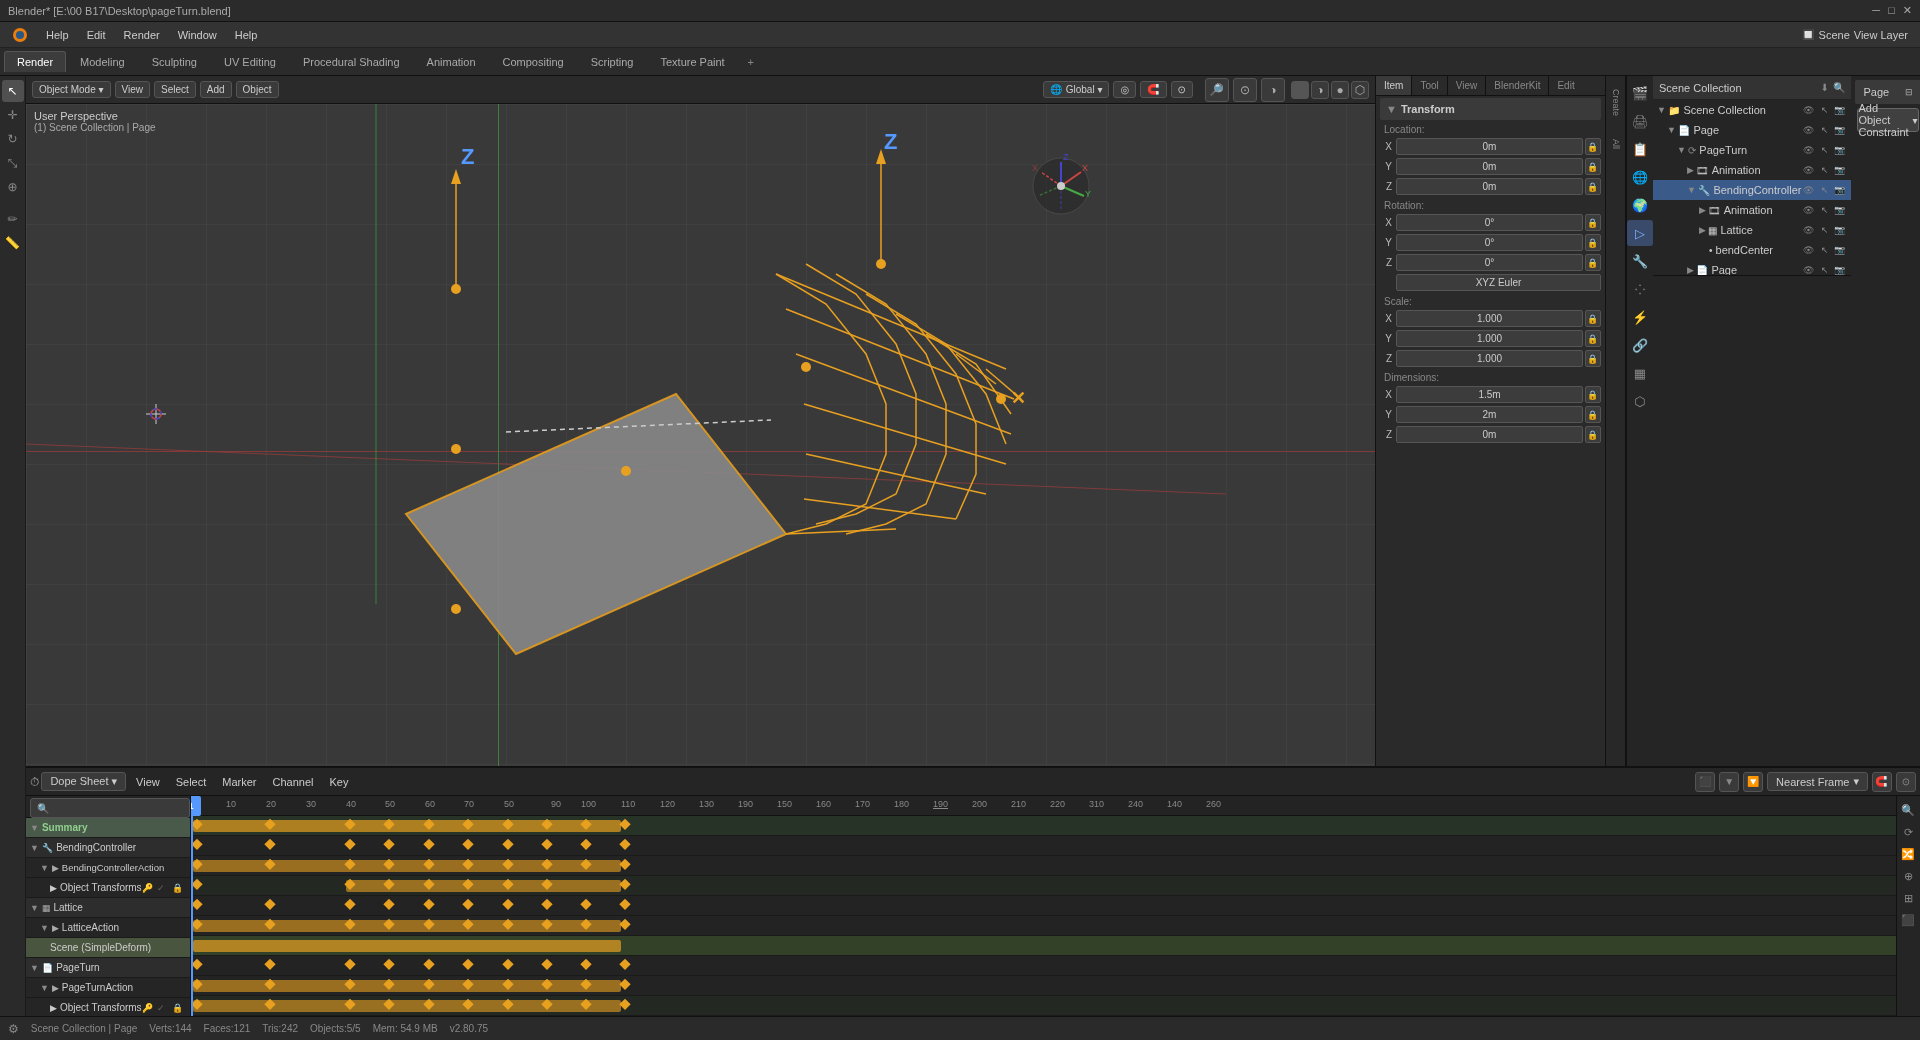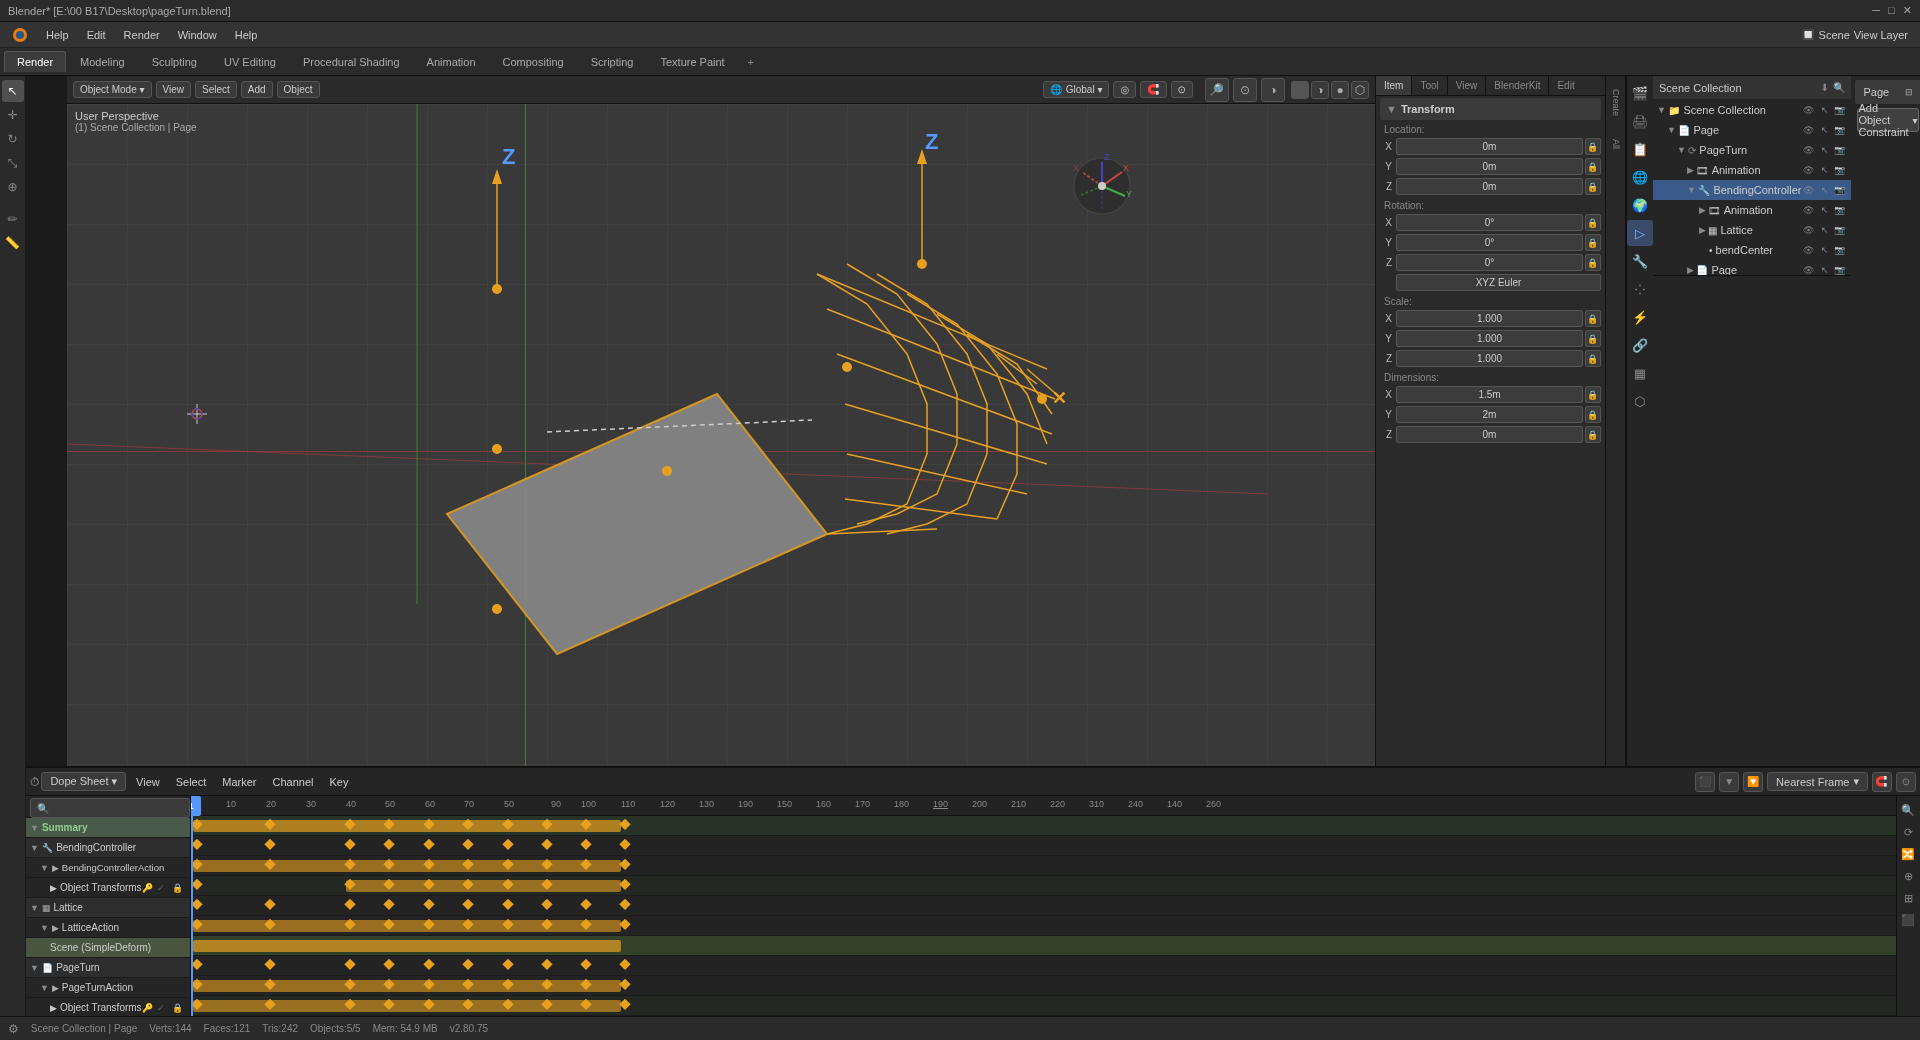--- a/index.html
+++ b/index.html
@@ -498,21 +498,20 @@
 
     #center-column {
       display: flex;
       flex-direction: column;
       flex: 1;
     }
 
     #viewport-row {
       display: flex;
       flex: 1;
-      padding-left: 41px;
     }
 
     #viewport-main {
       flex: 1;
       position: relative;
       background: #393939;
       overflow: hidden;
     }
 
     #right-column {

